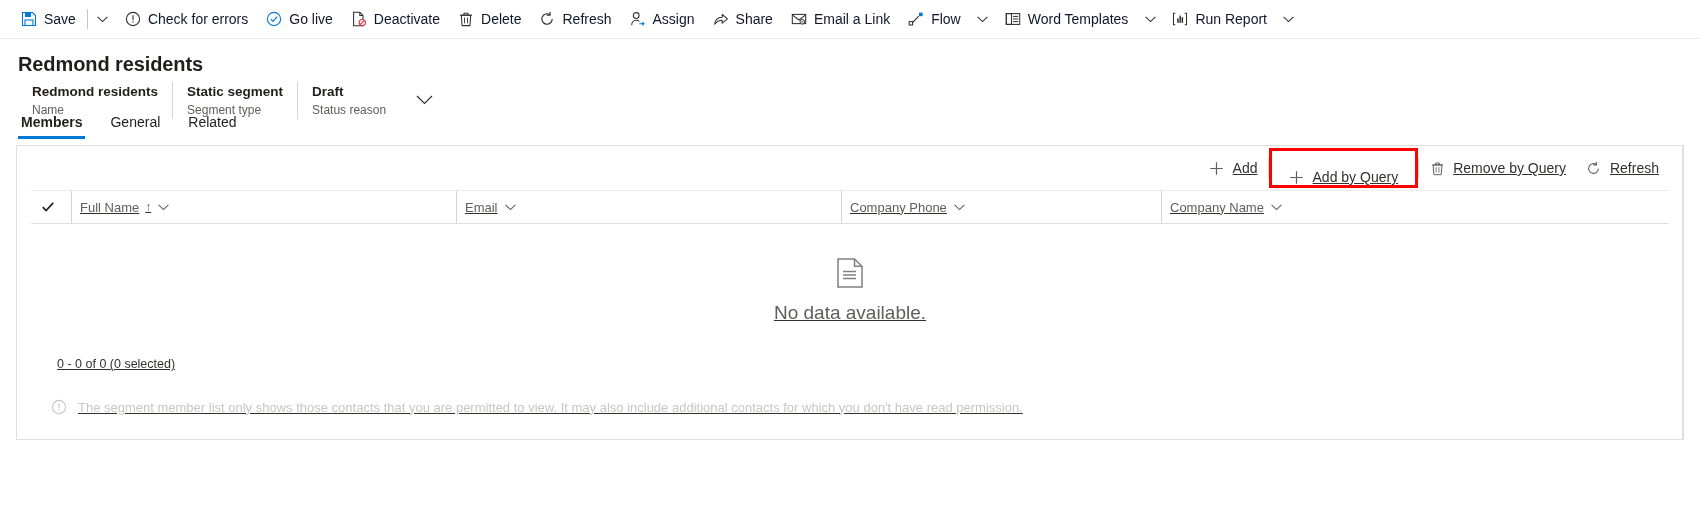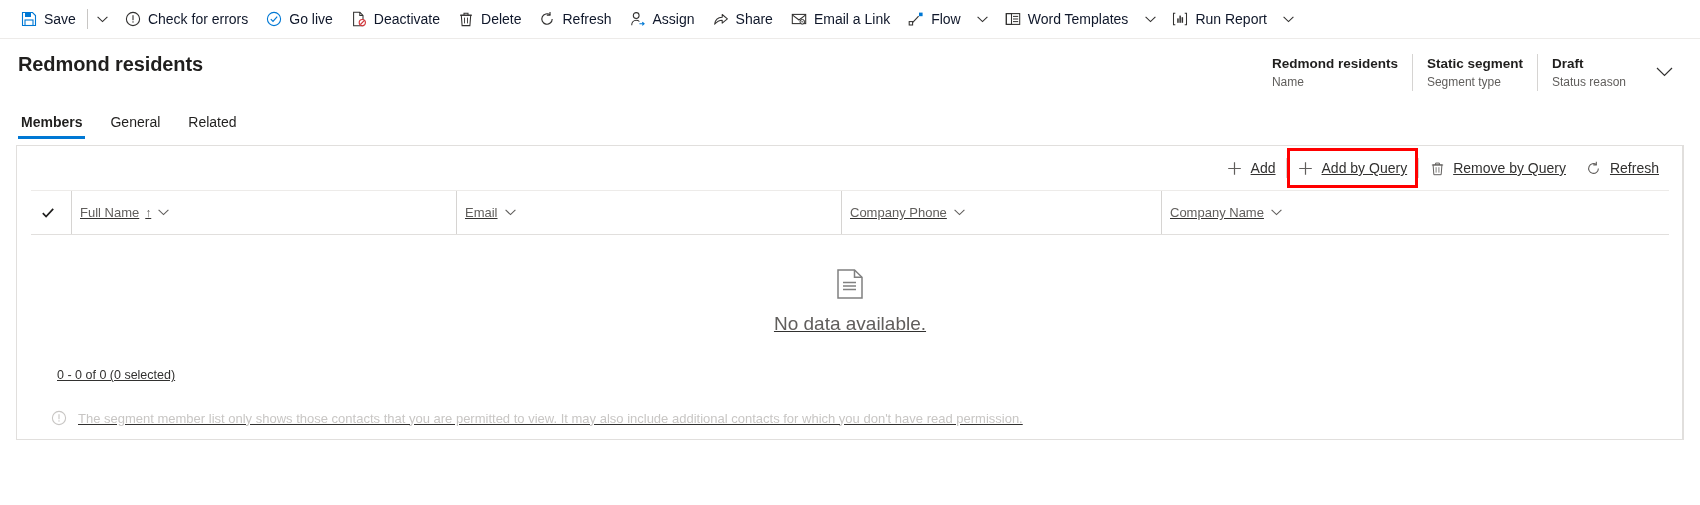--- a/index.html
+++ b/index.html
@@ -49,20 +49,21 @@
     background: #c8c6c4;
     margin: 0 2px;
   }
 
   
   .rec-header {
     display: flex;
     align-items: flex-start;
     padding: 10px 18px 0 18px;
     height: 62px;
+    flex-direction: column;
   }
   .rec-title-wrap { flex: 1 1 auto; padding-top: 2px; }
   .rec-title {
     font-size: 20px;
     font-weight: 600;
     color: #201f1e;
     line-height: 26px;
     letter-spacing: -0.1px;
   }
   .rec-subtitle {
@@ -161,33 +162,34 @@
   .gc-item .lbl { margin-left: 8px; white-space: nowrap; }
   .gc-ico {
     width: 16px; height: 16px;
     display: inline-flex;
     align-items: center; justify-content: center;
     flex: 0 0 16px;
     color: #605e5c;
   }
   .gc-item.highlight {
     border: 3px solid #ff0000;
-    padding: 0 8px;
+    padding: 0 17px;
     height: 40px;
+    align-items: flex-end;
   }
   .gc-divider {
     width: 1px; height: 20px;
     background: #d6d4d2;
   }
 
   
   .col-head {
     display: flex;
     align-items: center;
-    height: 45px;
+    height: 34px;
     border-top: 1px solid #edebe9;
     border-bottom: 1px solid #e1dfdd;
     margin: 0 14px;
     padding-left: 10px;
     font-size: 13px;
     color: #605e5c;
   }
   .col-check {
     width: 30px;
     display: flex; align-items: center;

